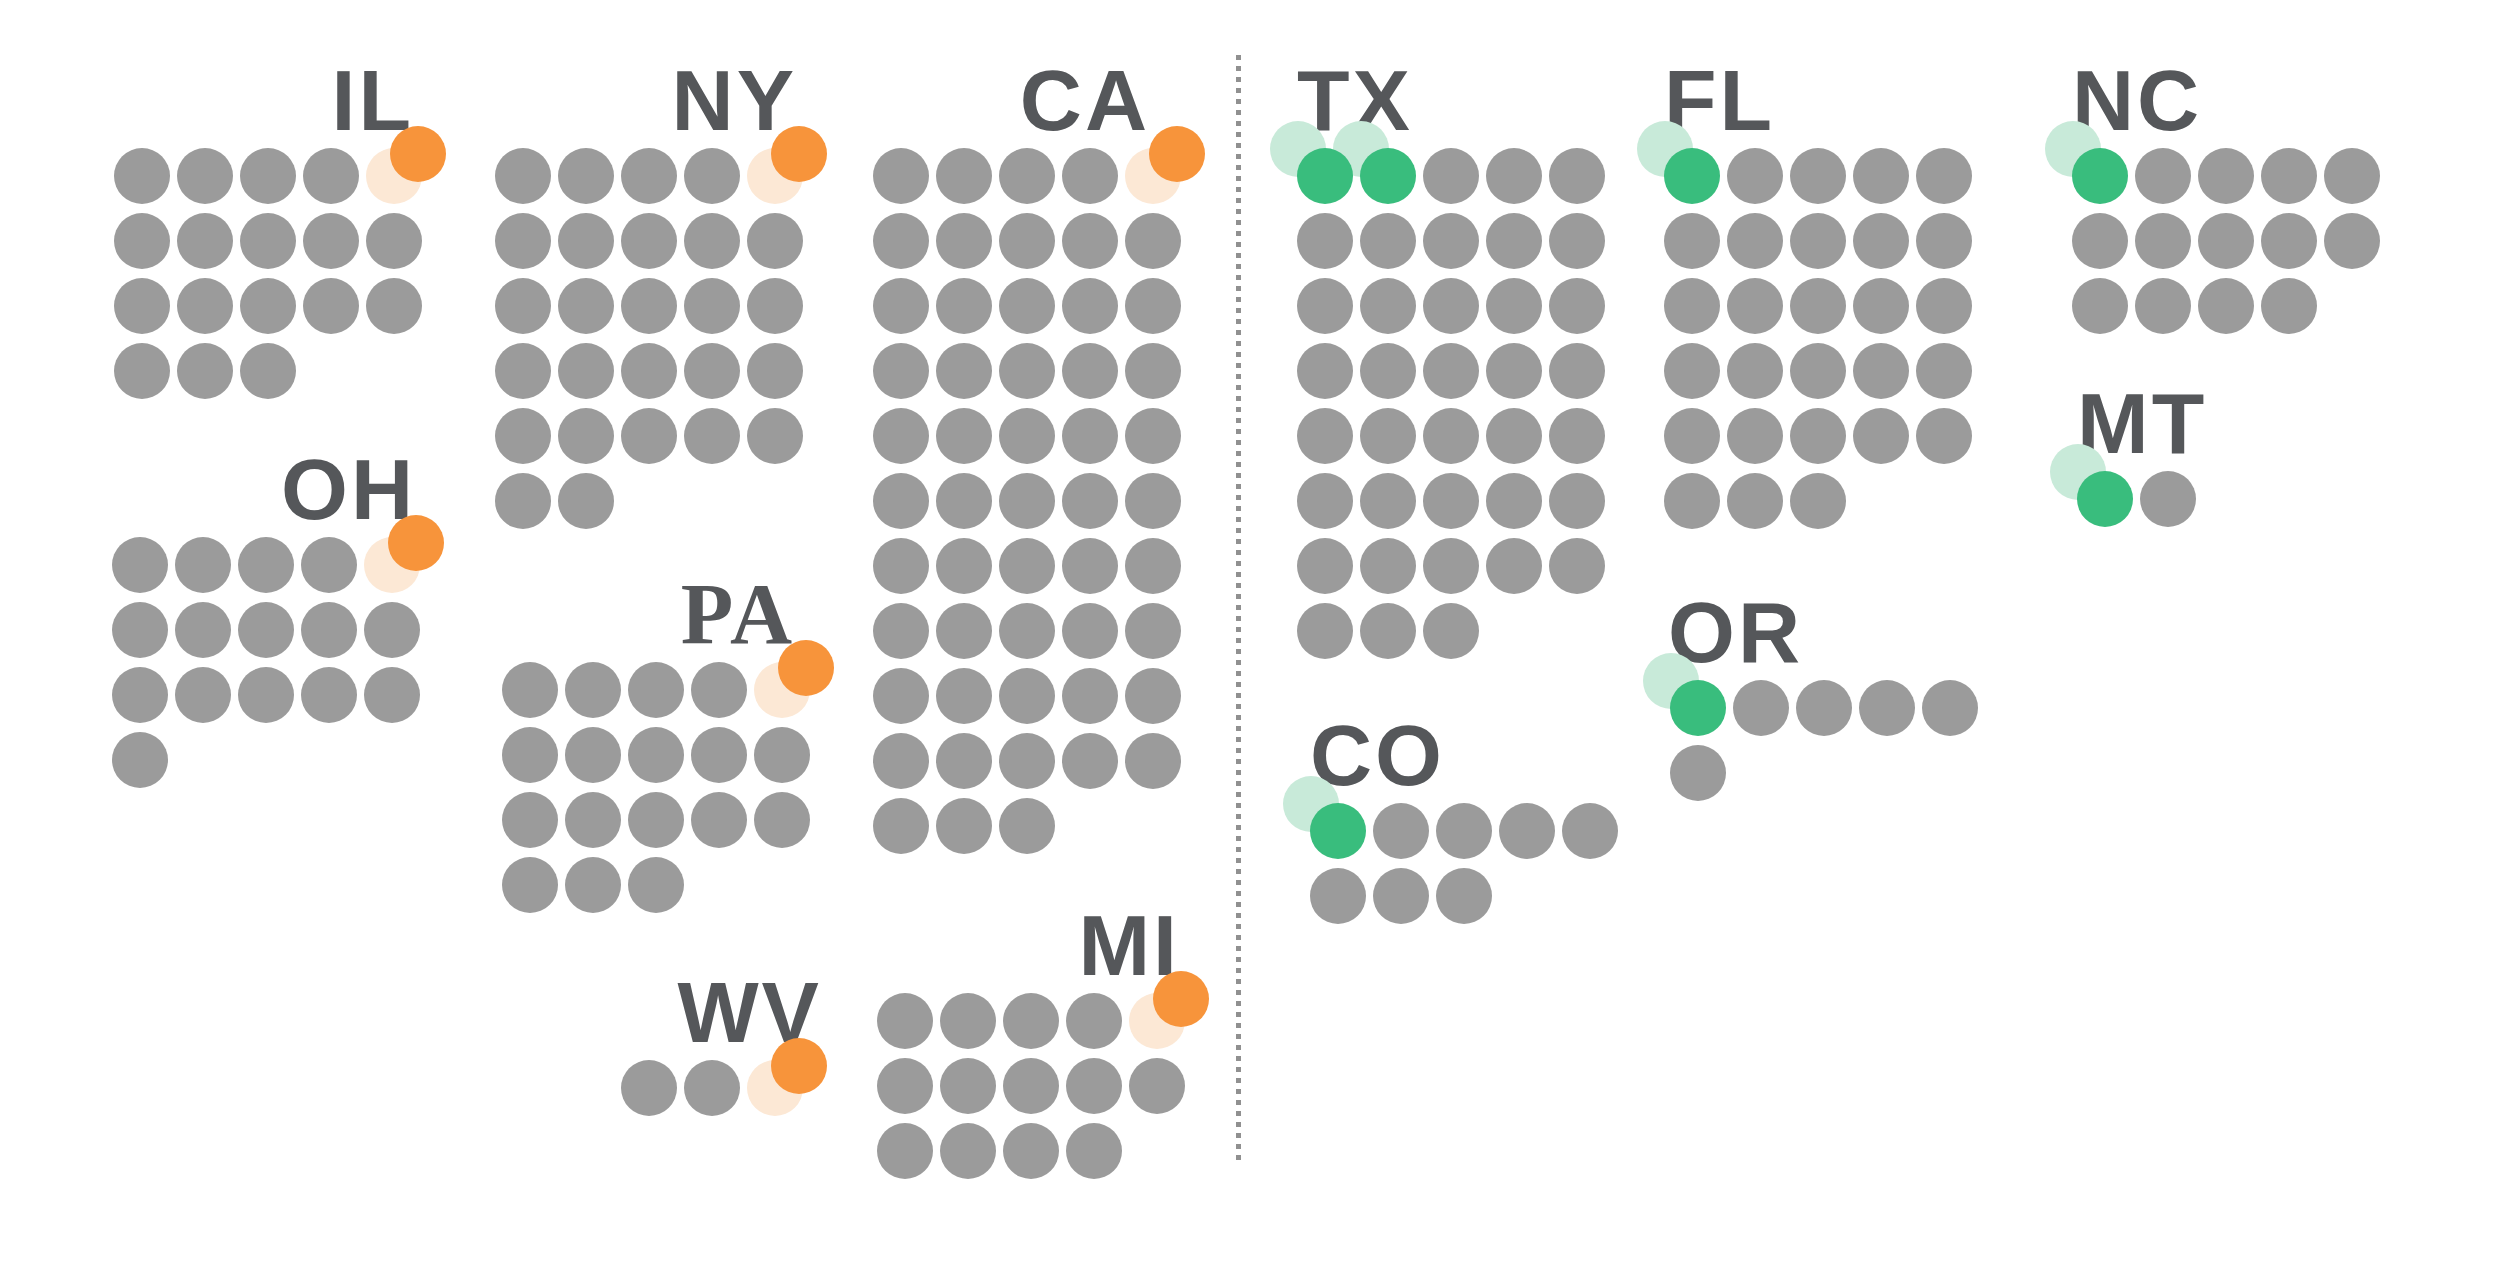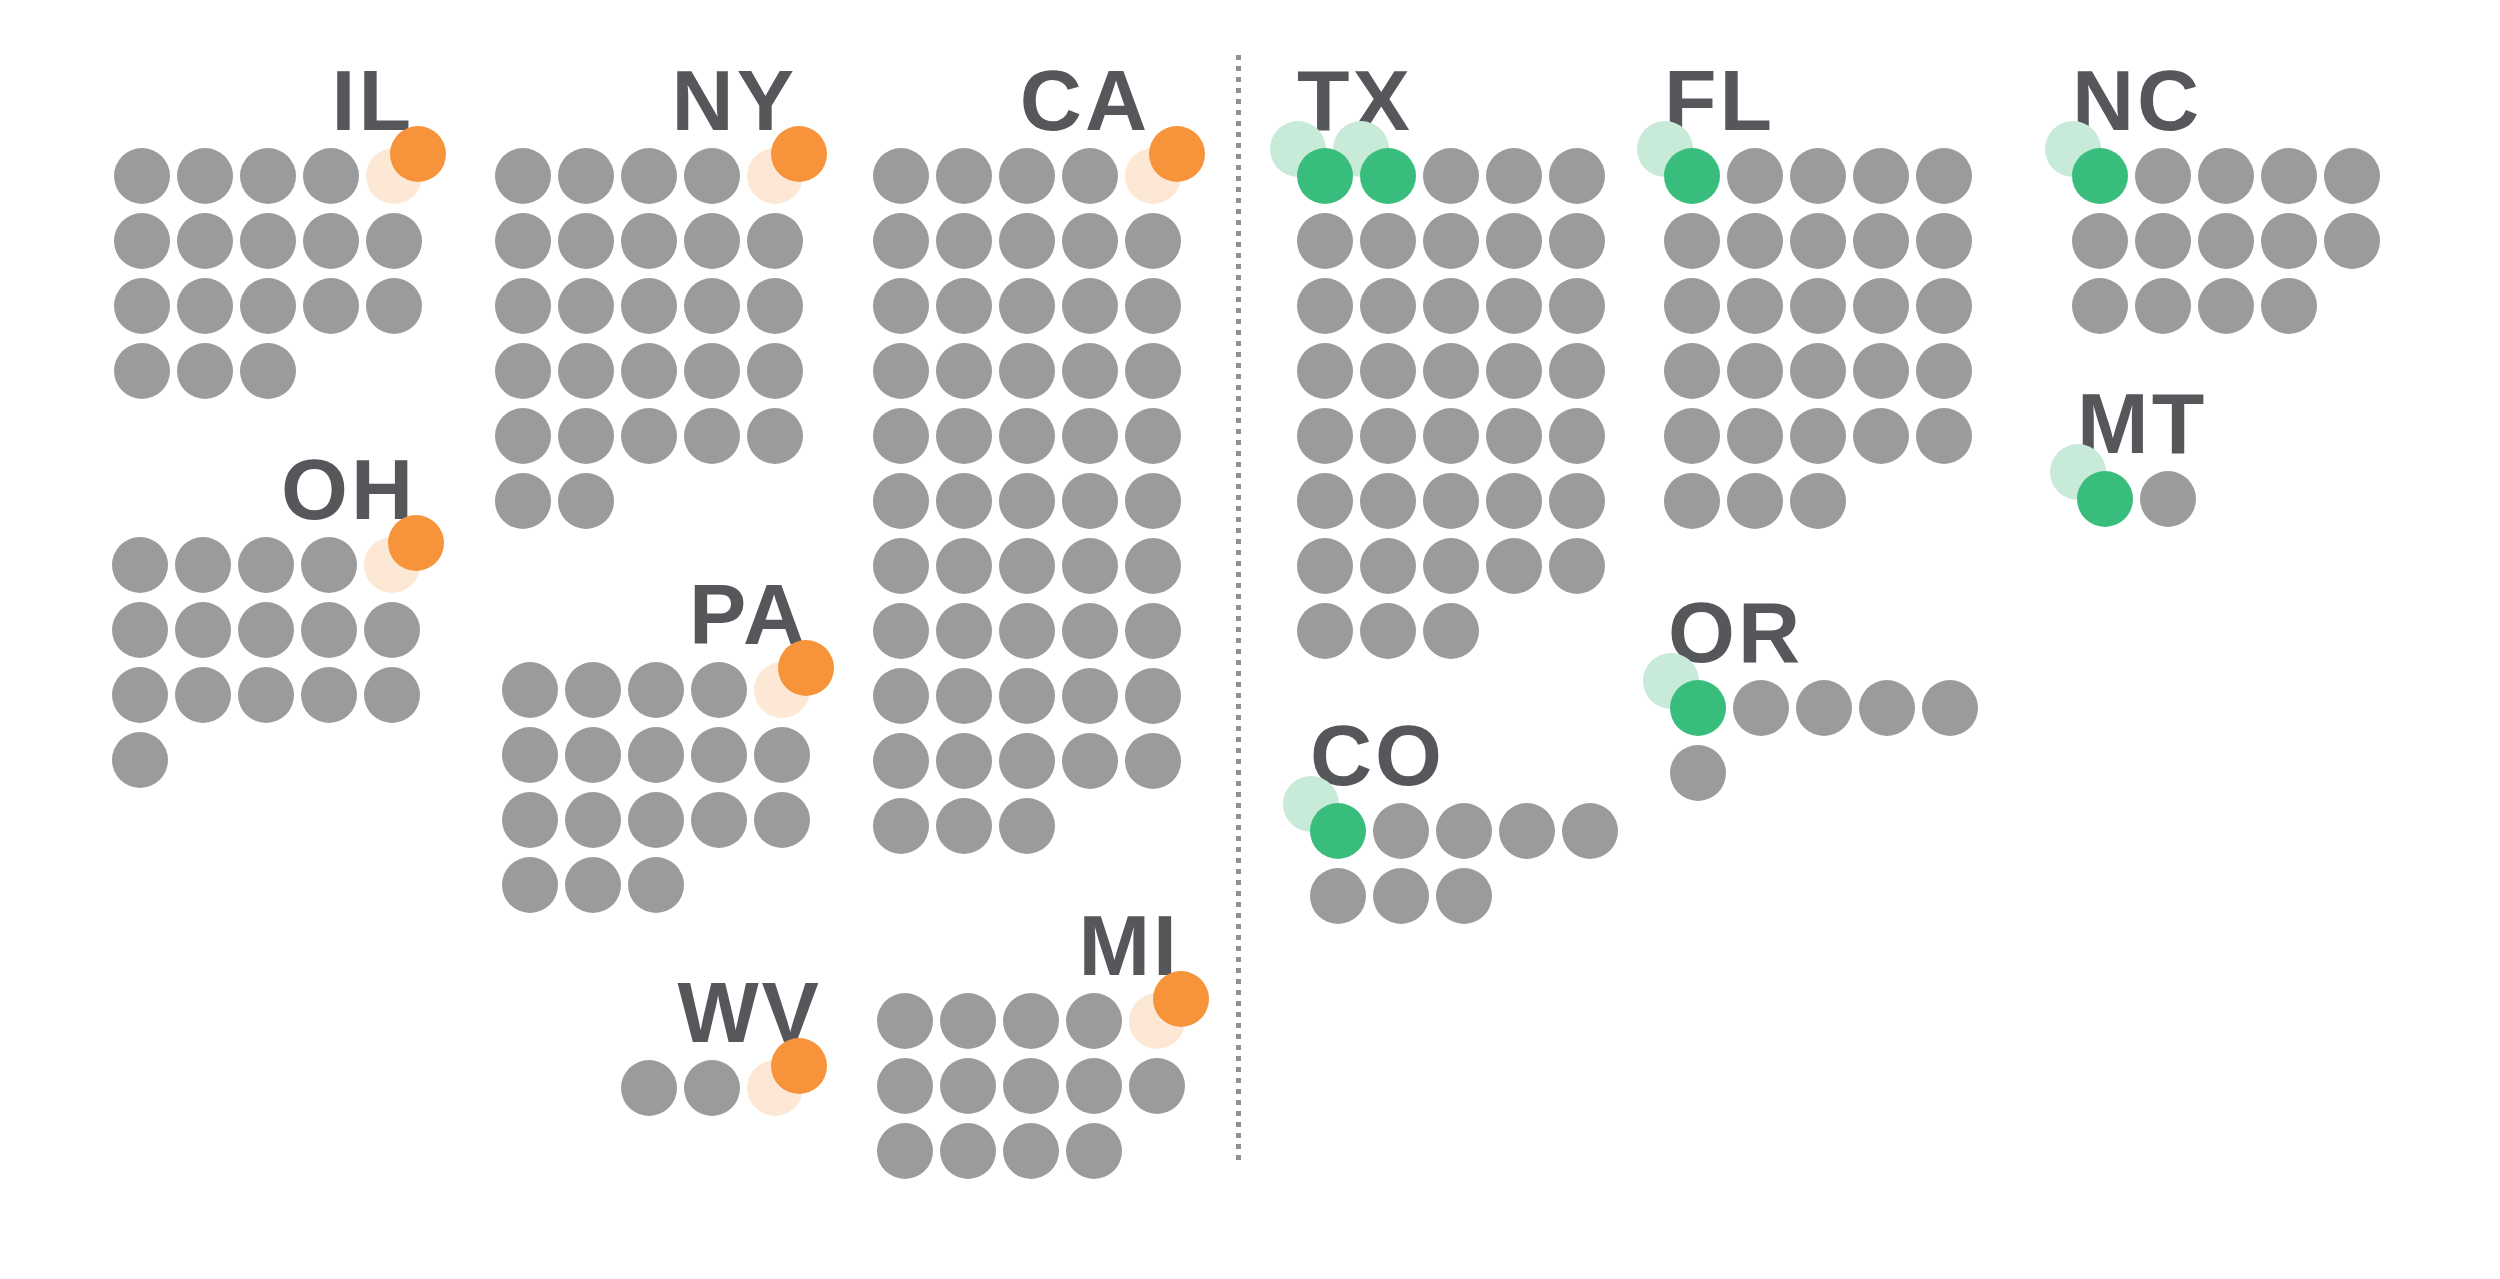--- a/index.html
+++ b/index.html
@@ -175,21 +175,21 @@
         <div class="dot gray" style="left: 329px; top: 630px;"></div>
         <div class="dot gray" style="left: 392px; top: 630px;"></div>
         <div class="dot gray" style="left: 140px; top: 695px;"></div>
         <div class="dot gray" style="left: 203px; top: 695px;"></div>
         <div class="dot gray" style="left: 266px; top: 695px;"></div>
         <div class="dot gray" style="left: 329px; top: 695px;"></div>
         <div class="dot gray" style="left: 392px; top: 695px;"></div>
         <div class="dot gray" style="left: 140px; top: 760px;"></div>
       </div>
       <div>
-        <div class="state-label align-right" style="top: 572px; left: 408px; width: 400px;">PA</div>
+        <div class="state-label align-right" style="top: 572px; left: 395px; width: 400px; font-family: Liberation Serif, serif;">PA</div>
         <div class="dot gray" style="left: 530px; top: 690px;"></div>
         <div class="dot gray" style="left: 593px; top: 690px;"></div>
         <div class="dot gray" style="left: 656px; top: 690px;"></div>
         <div class="dot gray" style="left: 719px; top: 690px;"></div>
         <div class="dot ghost-lost" style="left: 782px; top: 690px;"></div>
         <div class="dot lost" style="left: 806px; top: 668px;"></div>
         <div class="dot gray" style="left: 530px; top: 755px;"></div>
         <div class="dot gray" style="left: 593px; top: 755px;"></div>
         <div class="dot gray" style="left: 656px; top: 755px;"></div>
         <div class="dot gray" style="left: 719px; top: 755px;"></div>

